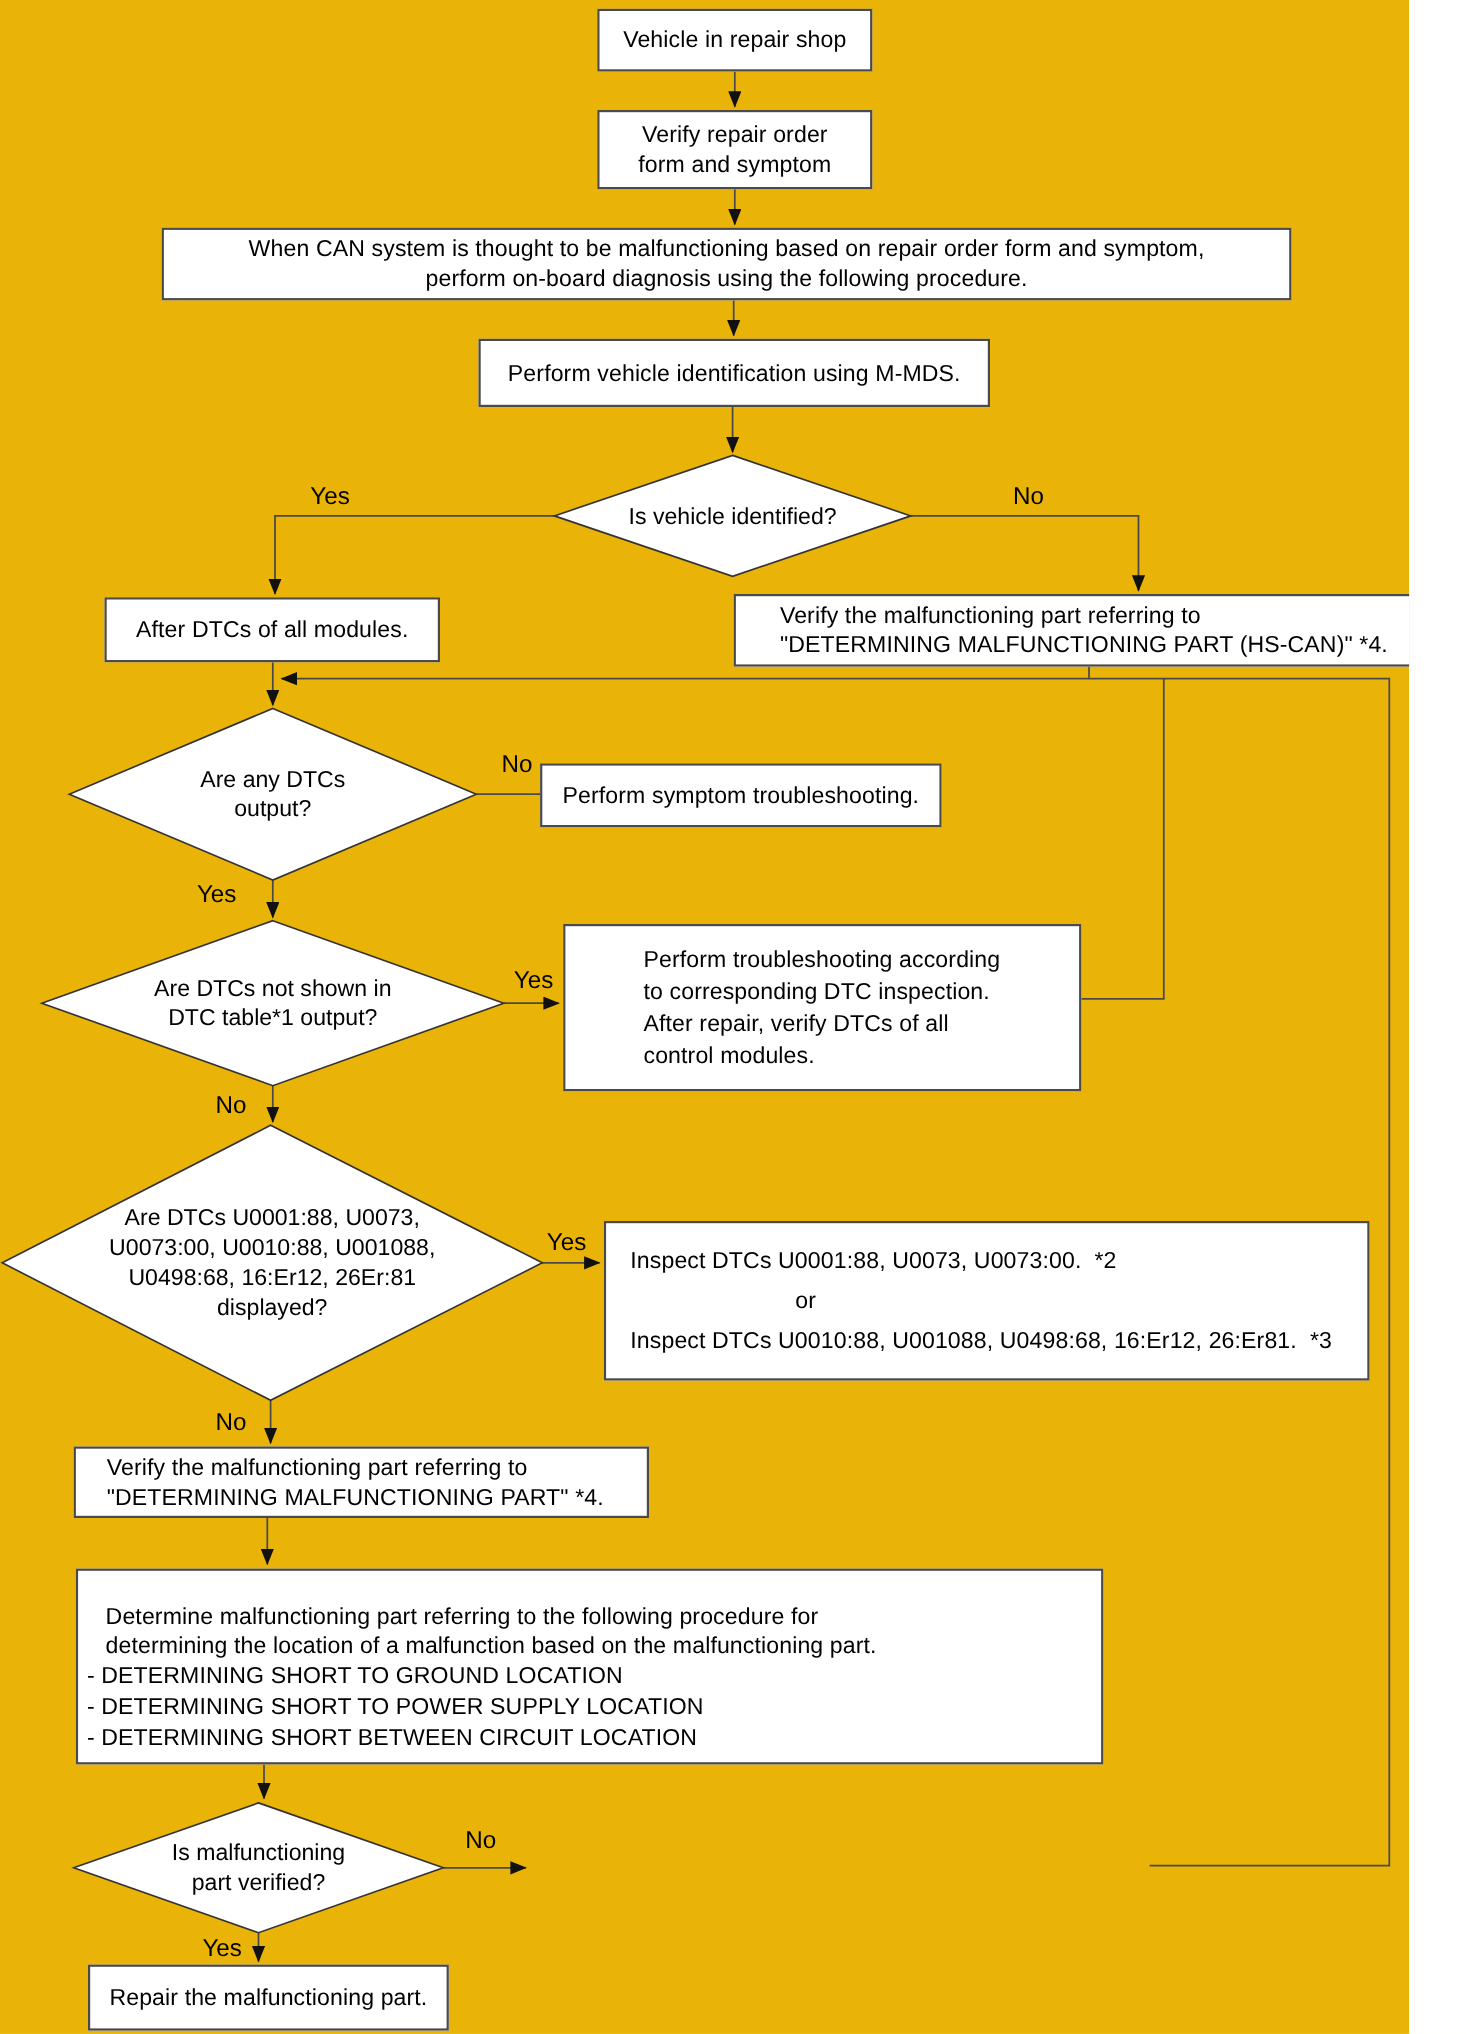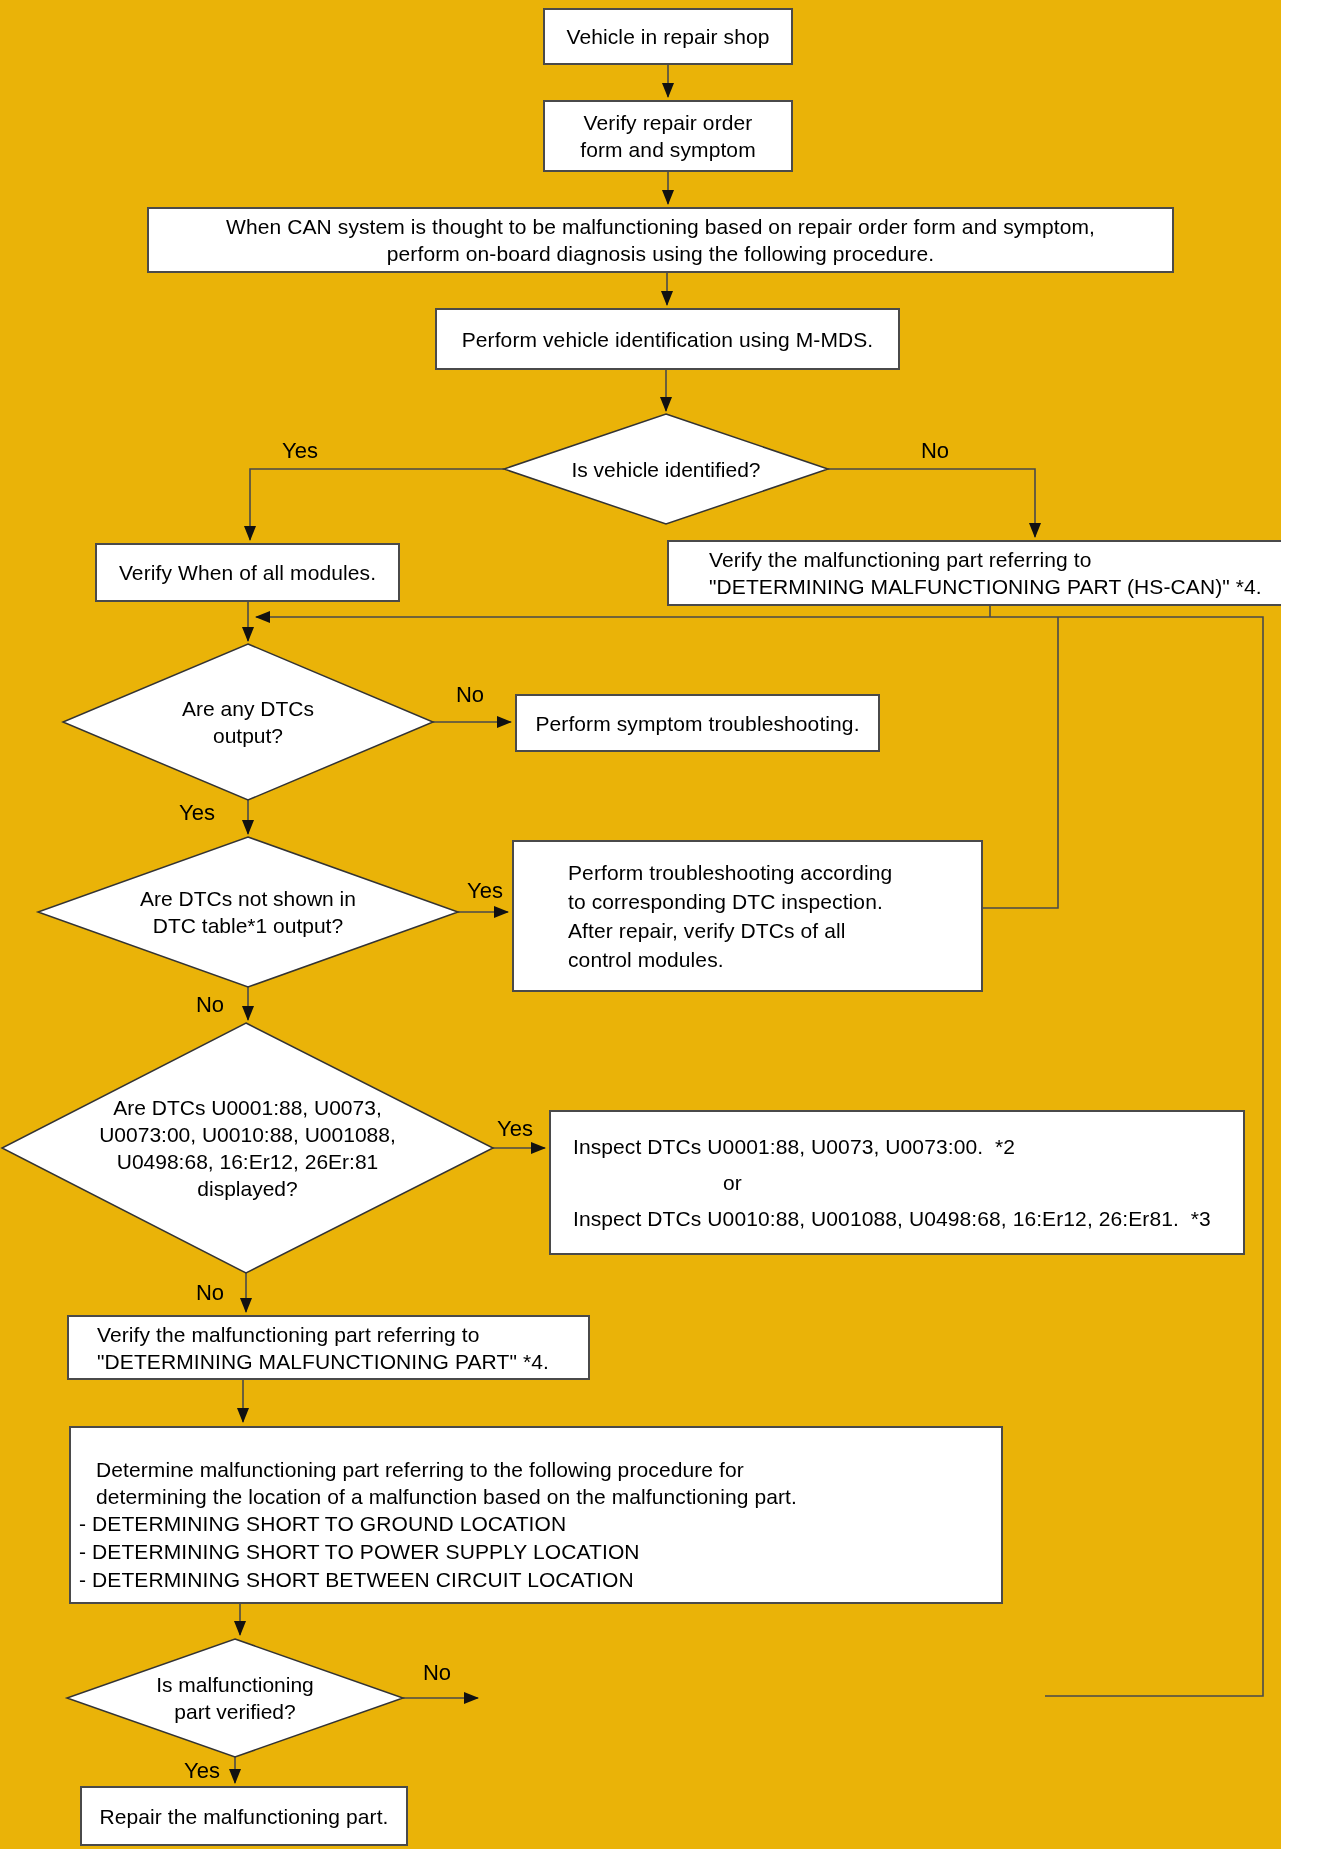--- a/index.html
+++ b/index.html
@@ -69,28 +69,28 @@
   <div class="box center" style="left:543px;top:8px;width:250px;height:57px;"><span>Vehicle in repair shop</span></div>
 
   <div class="box center" style="left:543px;top:100px;width:250px;height:72px;"><span>Verify repair order
 form and symptom</span></div>
 
   <div class="box center" style="left:147px;top:207px;width:1027px;height:66px;"><span>When CAN system is thought to be malfunctioning based on repair order form and symptom,
 perform on-board diagnosis using the following procedure.</span></div>
 
   <div class="box center" style="left:435px;top:308px;width:465px;height:62px;text-align:right;"><span>Perform vehicle identification using M-MDS.</span></div>
 
-  <div class="box center" style="left:95px;top:543px;width:305px;height:59px;"><span>Verify When of all modules.</span></div>
+  <div class="box center" style="left:95px;top:543px;width:305px;height:59px;"><span>After DTCs of all modules.</span></div>
 
   <div class="box" style="left:667px;top:540px;width:645px;height:66px;padding-left:40px;"><span>Verify the malfunctioning part referring to
 "DETERMINING MALFUNCTIONING PART (HS-CAN)" *4.</span></div>
 
-  <div class="box center" style="left:515px;top:694px;width:365px;height:58px;"><span>Perform symptom troubleshooting.</span></div>
+  <div class="box center" style="left:491px;top:694px;width:365px;height:58px;"><span>Perform symptom troubleshooting.</span></div>
 
-  <div class="box" style="left:512px;top:840px;width:471px;height:152px;padding-left:54px;line-height:29px;"><span>Perform troubleshooting according
+  <div class="box" style="left:512px;top:840px;width:471px;height:152px;padding-left:71px;line-height:29px;"><span>Perform troubleshooting according
 to corresponding DTC inspection.
 After repair, verify DTCs of all
 control modules.</span></div>
 
   <div class="box" style="left:549px;top:1110px;width:696px;height:145px;padding-left:22px;">
     <div class="stack">
       <div class="row">Inspect DTCs U0001:88, U0073, U0073:00.  *2</div>
       <div class="row" style="margin:9px 0 9px 150px;">or</div>
       <div class="row">Inspect DTCs U0010:88, U001088, U0498:68, 16:Er12, 26:Er81.  *3</div>
     </div>

